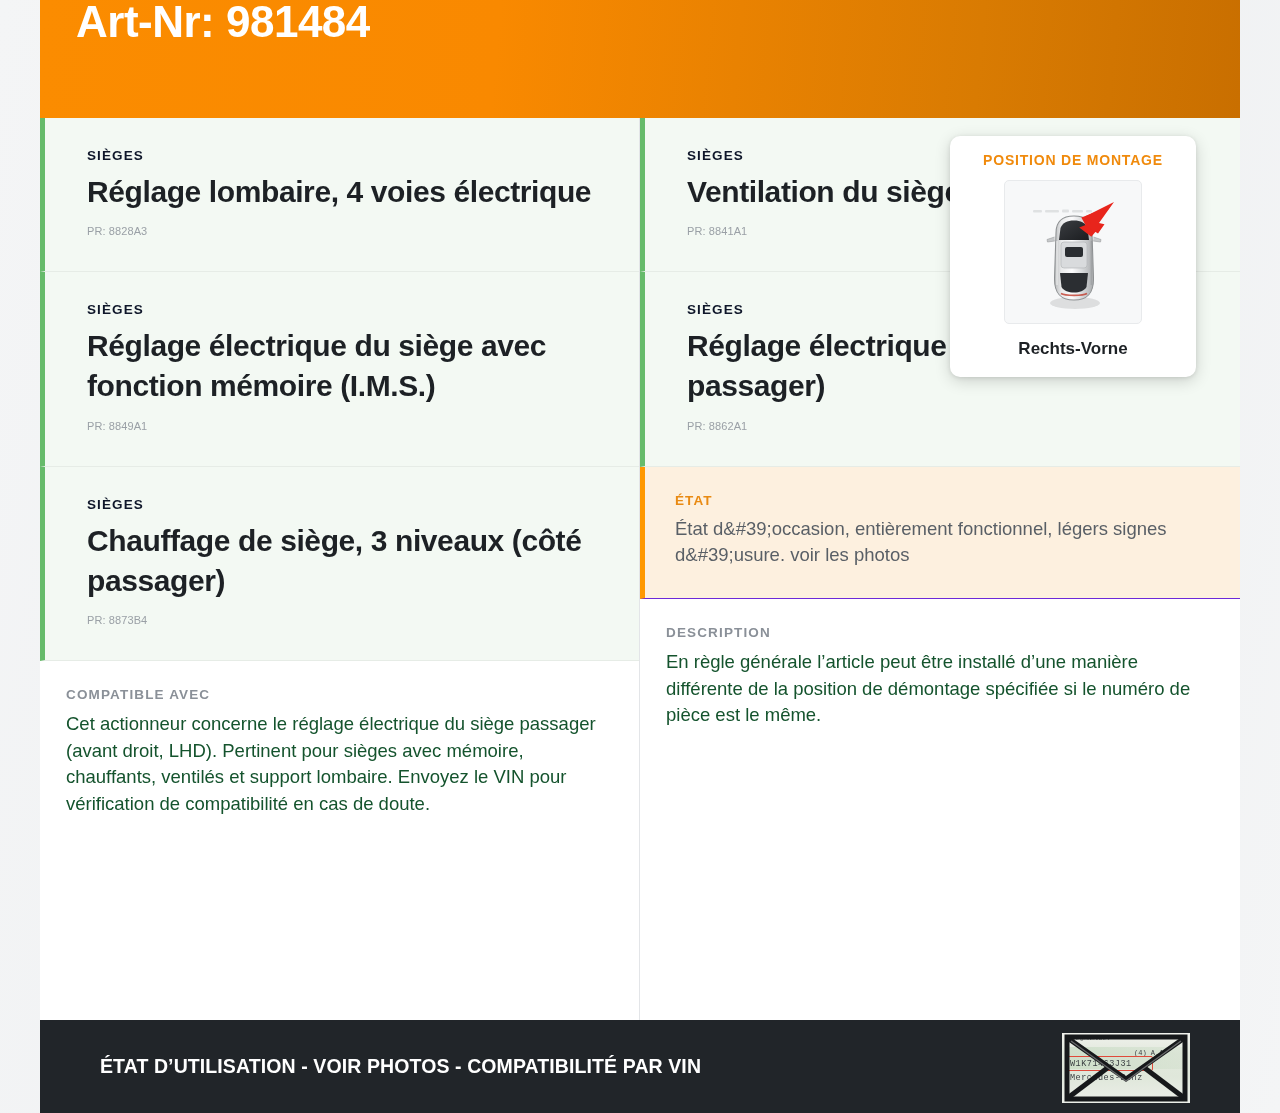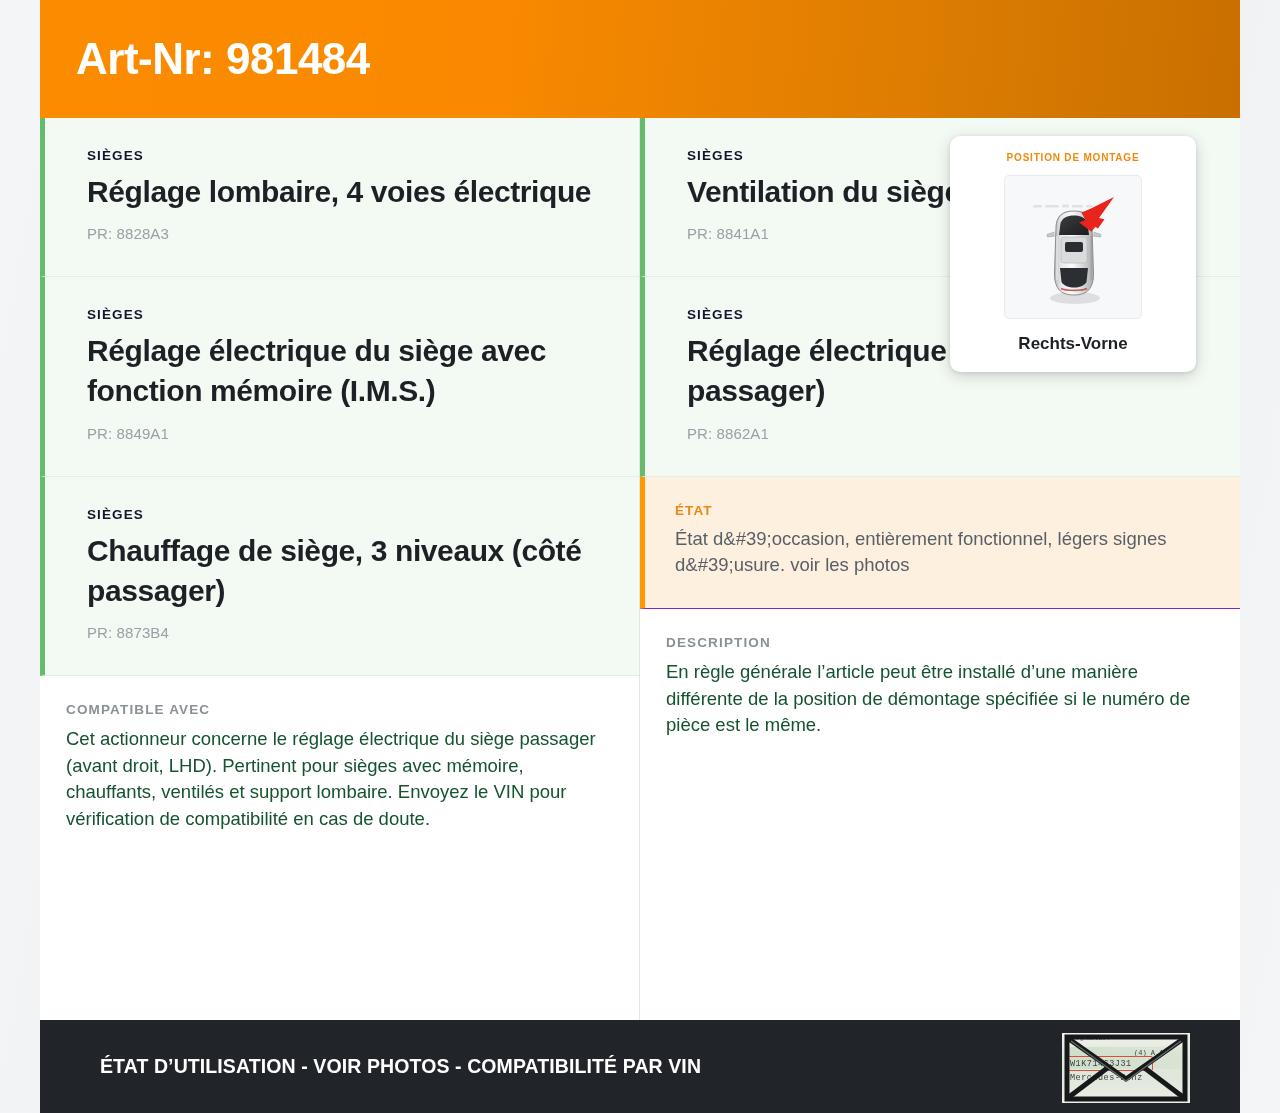--- a/index.html
+++ b/index.html
@@ -29,21 +29,20 @@
     background: #ffffff;
     display: flex;
     flex-direction: column;
   }
 
   
   .header {
     height: 118px;
     background: linear-gradient(95deg, #fb8c00 0%, #f98900 38%, #d97b02 78%, #c96f00 100%);
     display: flex;
-    align-items: center;
     padding: 0 36px;
     flex: 0 0 auto;
   }
   .header-title {
     color: #ffffff;
     font-size: 44px;
     font-weight: bold;
     letter-spacing: -0.5px;
     line-height: 1;
   }
@@ -80,21 +79,21 @@
   }
   .feature-title {
     font-size: 30px;
     font-weight: bold;
     color: #1d2125;
     line-height: 1.34;
     letter-spacing: -0.4px;
     margin-bottom: 13px;
   }
   .feature-pr {
-    font-size: 15px;
+    font-size: 11px;
     color: #9aa0a6;
     letter-spacing: 0.1px;
   }
 
   
   .etat {
     background: #fdf0df;
     border-left: 5px solid #ff9800;
     border-bottom: 1px solid #6d28d9;
     padding: 26px 42px 30px 30px;
@@ -139,21 +138,21 @@
     top: 18px;
     width: 246px;
     background: #ffffff;
     border-radius: 10px;
     box-shadow: 0 4px 16px rgba(0,0,0,0.16), 0 1px 4px rgba(0,0,0,0.10);
     padding: 16px 14px 18px 14px;
     text-align: center;
     z-index: 20;
   }
   .poscard-title {
-    font-size: 10px;
+    font-size: 14px;
     font-weight: bold;
     color: #f08a0c;
     letter-spacing: 0.8px;
     text-transform: uppercase;
     margin-bottom: 12px;
   }
   .poscard-imgbox {
     width: 138px;
     height: 144px;
     margin: 0 auto;

